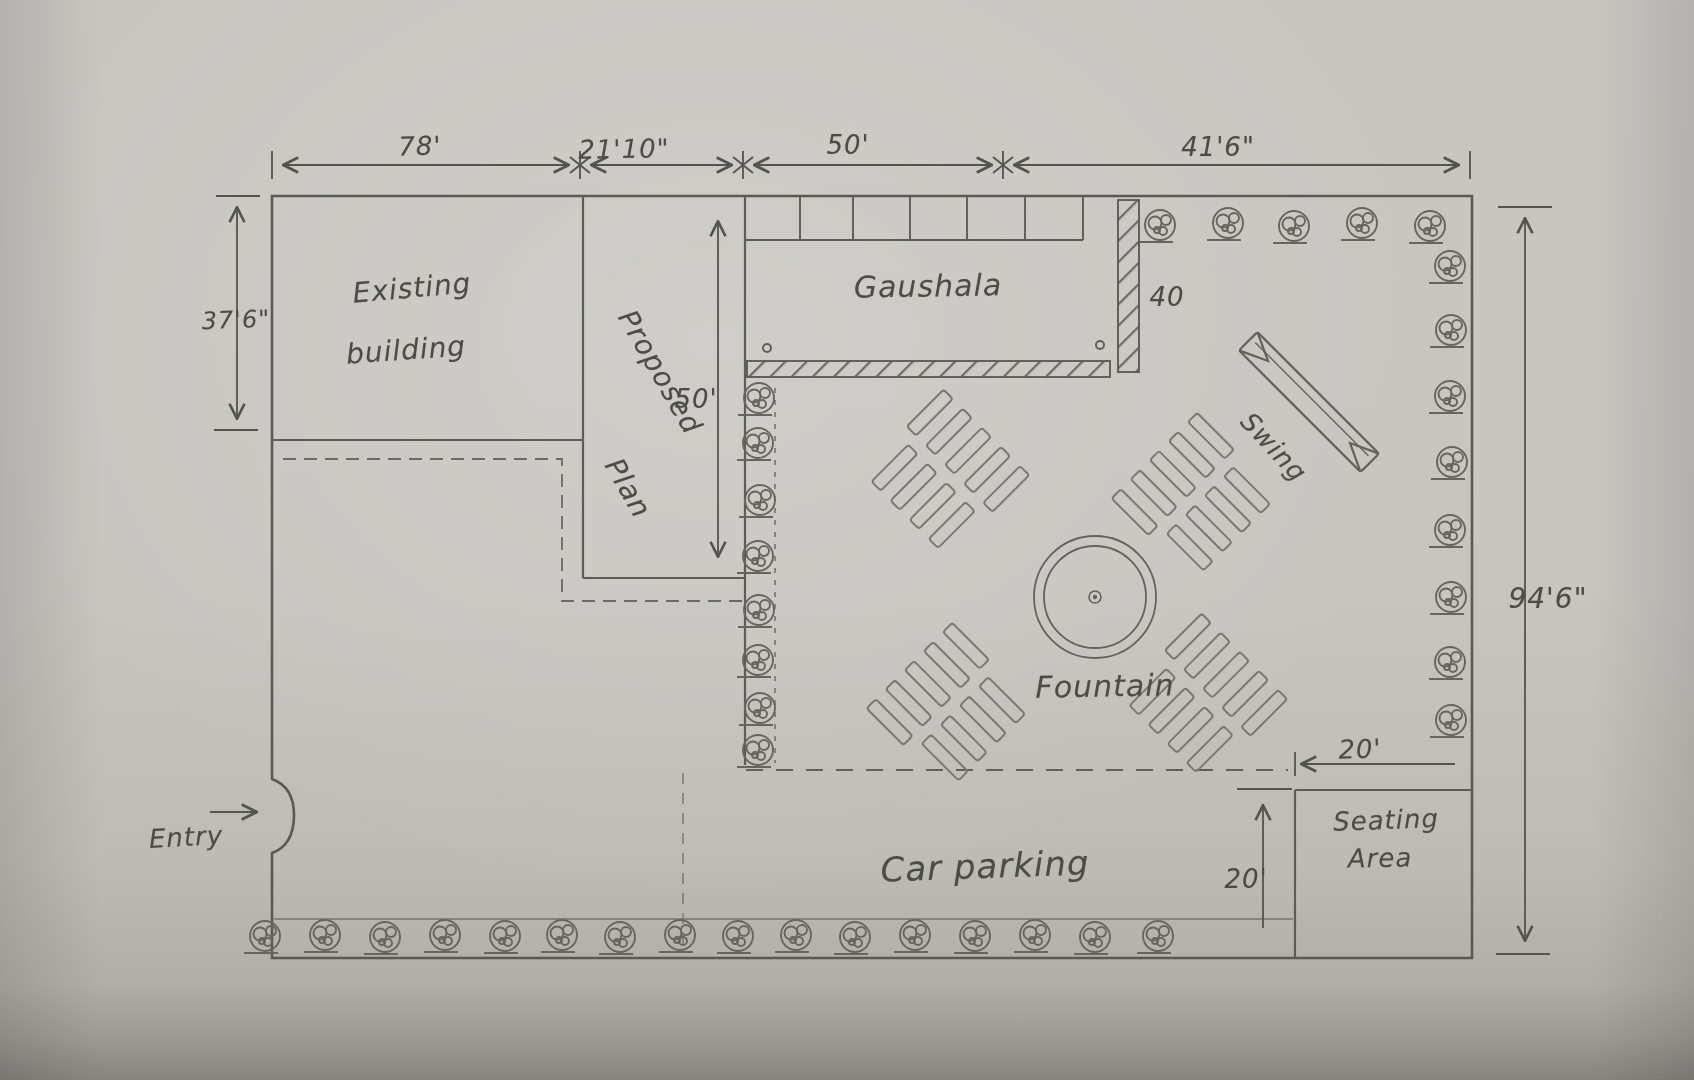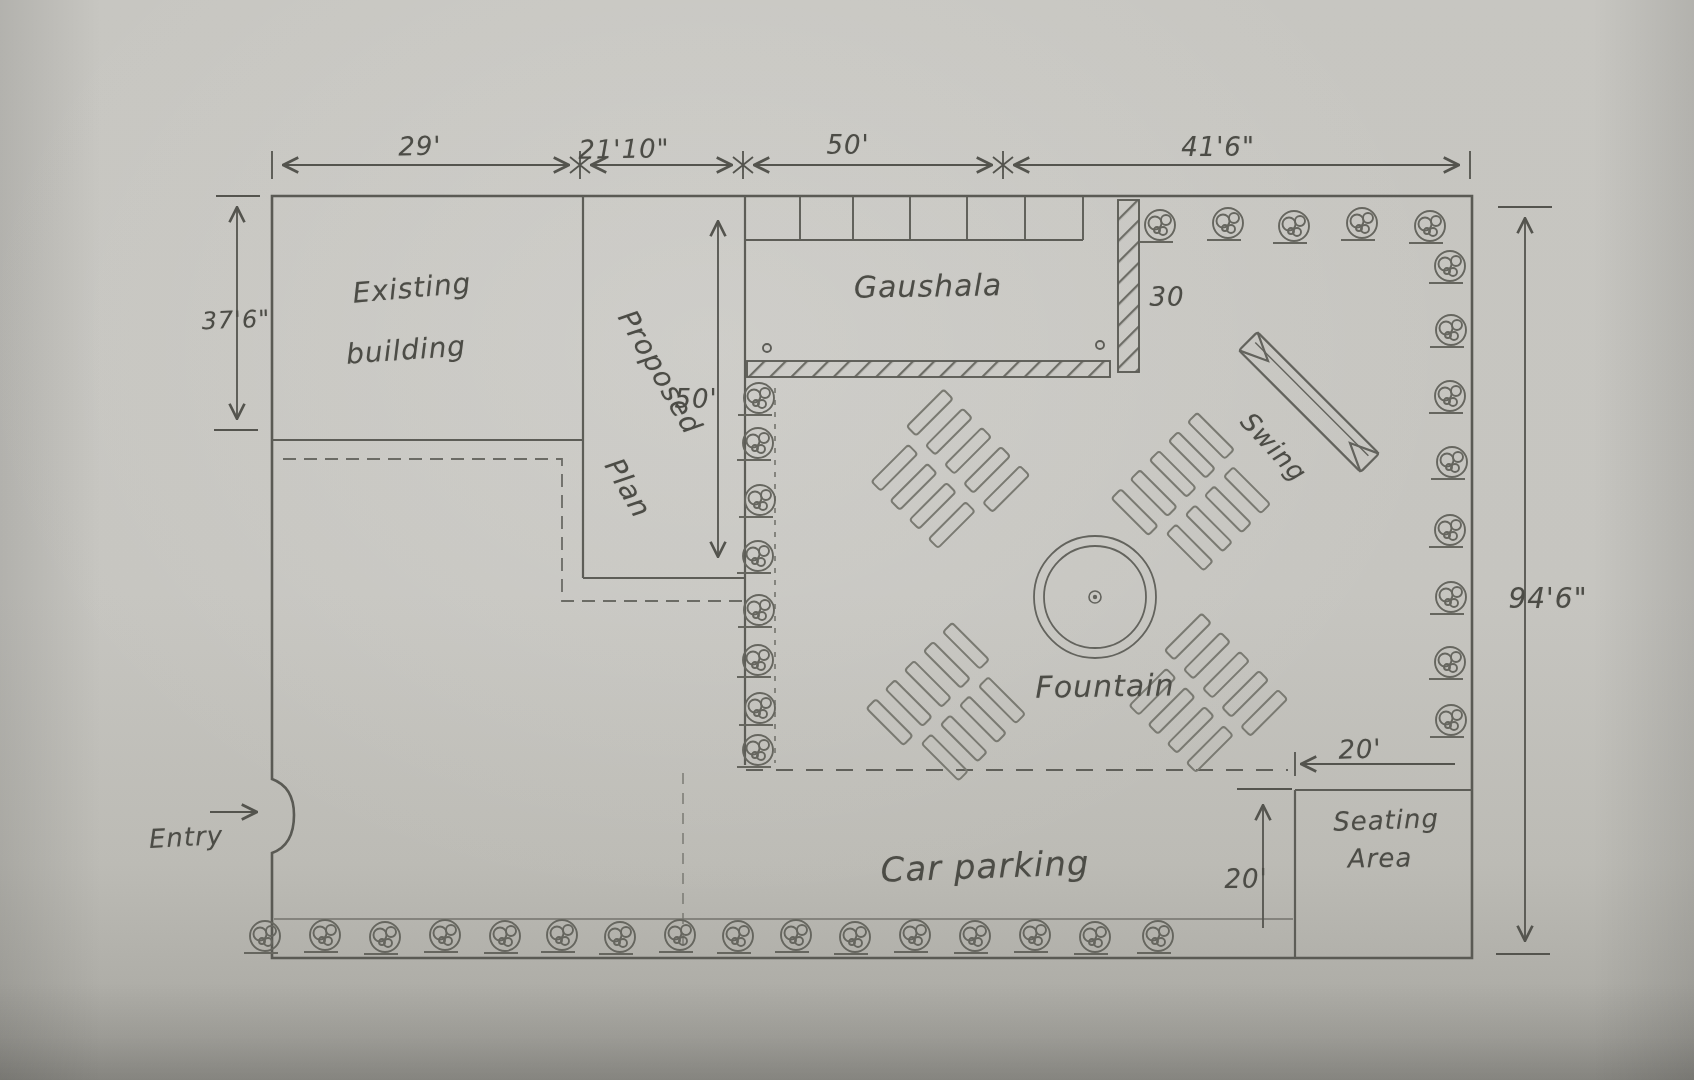--- a/index.html
+++ b/index.html
@@ -175,28 +175,28 @@
     <path d="M1302,764 H1455" marker-start="url(#ah)"></path>
     <path d="M1295,752 V776"></path>
 
     <path d="M1263,806 V928" marker-start="url(#ah)"></path>
     <path d="M1237,789 H1292"></path>
 
     <path d="M210,812 H256" marker-end="url(#ah)"></path>
   </g>
 </svg>
 
-<div class="lbl s26" style="left:420px;top:146px;transform:translate(-50%,-50%) rotate(-1deg);">29'</div>
+<div class="lbl s26" style="left:420px;top:146px;transform:translate(-50%,-50%) rotate(-1deg);">78'</div>
 <div class="lbl s26" style="left:624px;top:149px;transform:translate(-50%,-50%) rotate(-1deg);">21'10"</div>
 <div class="lbl s26" style="left:848px;top:145px;transform:translate(-50%,-50%);">50'</div>
 <div class="lbl s26" style="left:1218px;top:147px;transform:translate(-50%,-50%);">41'6"</div>
 <div class="lbl s24" style="left:236px;top:320px;transform:translate(-50%,-50%) rotate(-2deg);">37'6"</div>
 <div class="lbl s28" style="left:1548px;top:598px;transform:translate(-50%,-50%);">94'6"</div>
 <div class="lbl s26" style="left:696px;top:399px;transform:translate(-50%,-50%);">50'</div>
-<div class="lbl s26" style="left:1167px;top:297px;transform:translate(-50%,-50%);">30</div>
+<div class="lbl s26" style="left:1167px;top:297px;transform:translate(-50%,-50%);">40</div>
 <div class="lbl s26" style="left:1360px;top:749px;transform:translate(-50%,-50%) rotate(-2deg);">20'</div>
 <div class="lbl s26" style="left:1246px;top:879px;transform:translate(-50%,-50%);">20'</div>
 
 <div class="lbl s28" style="left:412px;top:288px;transform:translate(-50%,-50%) rotate(-5deg);">Existing</div>
 <div class="lbl s28" style="left:406px;top:350px;transform:translate(-50%,-50%) rotate(-4deg);">building</div>
 
 <div class="lbl s28" style="left:660px;top:372px;transform:translate(-50%,-50%) rotate(60deg);">Proposed</div>
 <div class="lbl s28" style="left:628px;top:488px;transform:translate(-50%,-50%) rotate(60deg);">Plan</div>
 
 <div class="lbl s30" style="left:928px;top:286px;transform:translate(-50%,-50%) rotate(-1deg);">Gaushala</div>

